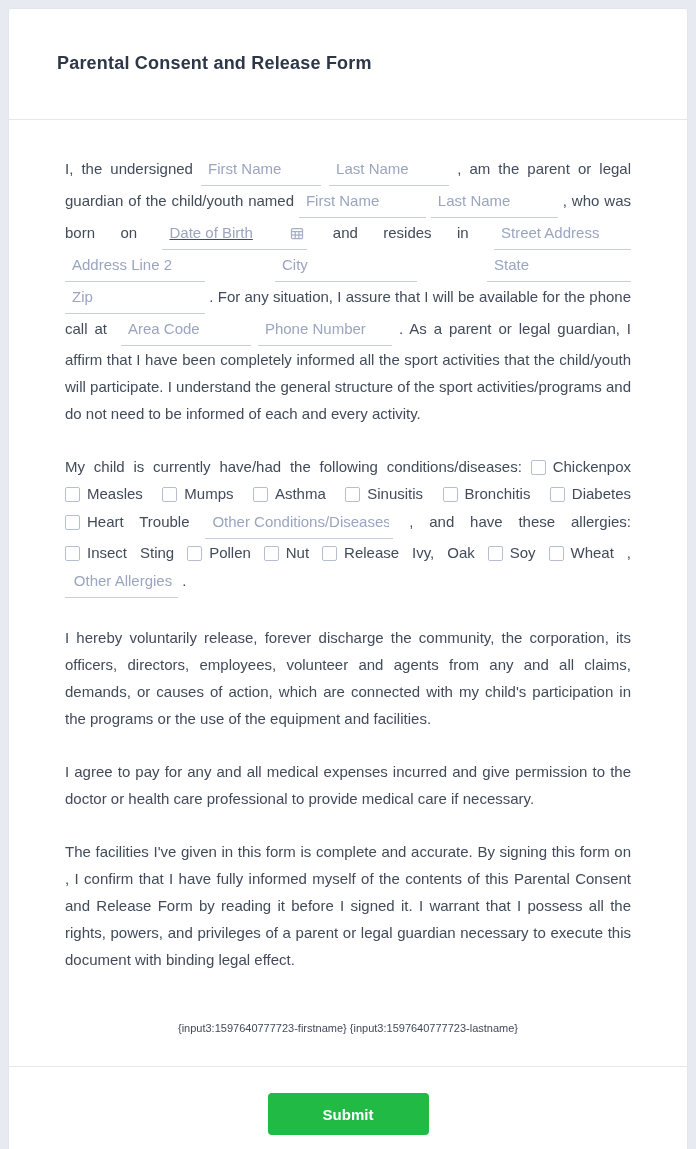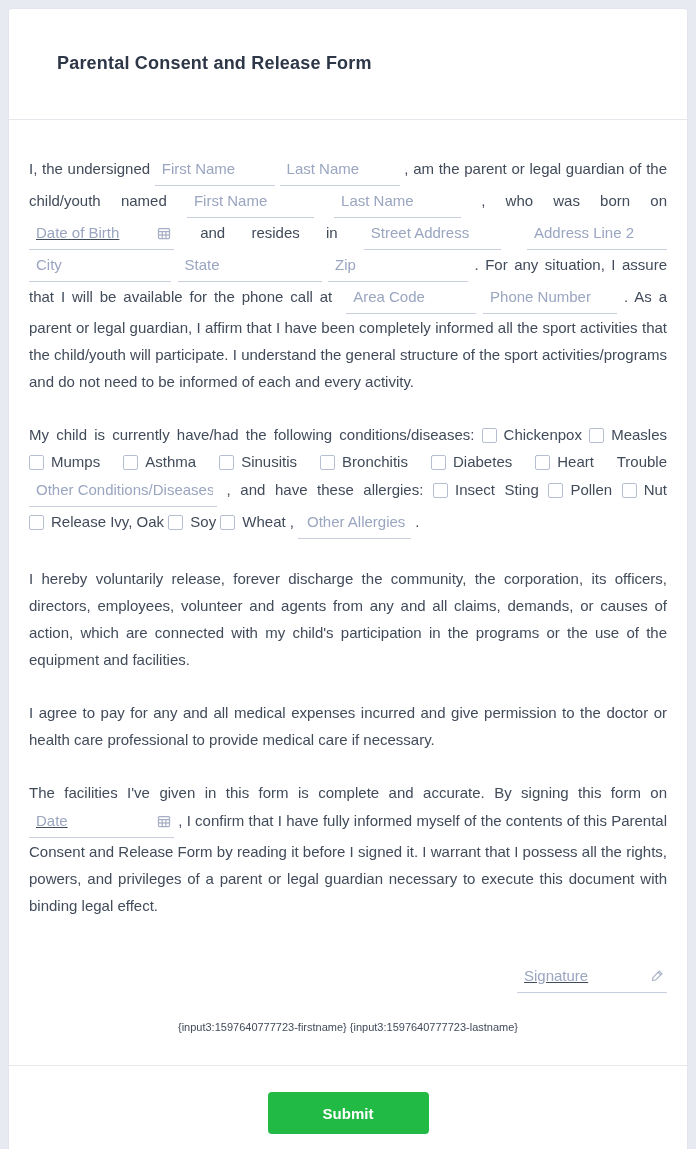--- a/index.html
+++ b/index.html
@@ -37,21 +37,21 @@
     margin: 0;
     font-size: 18px;
     line-height: 32px;
     font-weight: bold;
     color: var(--title);
     letter-spacing: 0.2px;
   }
   .divider { height: 1px; background: var(--divider); width: 100%; flex: none; }
   .content {
     flex: 1;
-    padding: 34px 20px 24px;
+    padding: 34px 56px 24px;
     color: var(--text);
     font-size: 15px;
     line-height: 27px;
   }
   .content p { margin: 0 0 26px; text-align: justify; }
   .content p:last-of-type { margin-bottom: 0; }
 
   input.ufield, .field-wrap {
     font: inherit;
     color: var(--text);
@@ -200,45 +200,24 @@
       <input class="ufield w113" type="text" placeholder="Other Allergies" style="">
       <span>.</span>
     </p>
 
     <p>I hereby voluntarily release, forever discharge the community, the corporation, its officers, directors, employees, volunteer and agents from any and all claims, demands, or causes of action, which are connected with my child's participation in the programs or the use of the equipment and facilities.</p>
 
     <p>I agree to pay for any and all medical expenses incurred and give permission to the doctor or health care professional to provide medical care if necessary.</p>
 
     <p>
       <span>The facilities I've given in this form is complete and accurate. By signing this form on</span>
-      <span class="field-wrap w145">
-          <input type="text" placeholder="Date" style="">
-          <span class="field-icon">
-            <svg width="14" height="14" viewBox="0 0 16 16" fill="none" stroke="currentColor" stroke-width="1.4">
-              <rect x="1.7" y="3" width="12.6" height="11.3" rx="1.2"></rect>
-              <line x1="1.7" y1="6.4" x2="14.3" y2="6.4"></line>
-              <line x1="6" y1="6.4" x2="6" y2="14.3"></line>
-              <line x1="10.2" y1="6.4" x2="10.2" y2="14.3"></line>
-              <line x1="1.7" y1="10.3" x2="14.3" y2="10.3"></line>
-            </svg>
-          </span>
-        </span>
       <span>, I confirm that I have fully informed myself of the contents of this Parental Consent and Release Form by reading it before I signed it. I warrant that I possess all the rights, powers, and privileges of a parent or legal guardian necessary to execute this document with binding legal effect.</span>
     </p>
 
     <div class="signature-block">
-      <span class="field-wrap w150">
-          <input type="text" placeholder="Signature" style="">
-          <span class="field-icon">
-            <svg width="13" height="13" viewBox="0 0 16 16" fill="none" stroke="currentColor" stroke-width="1.4">
-              <path d="M10.2 2.6 L13.4 5.8 L5.6 13.6 L2 14 L2.4 10.4 Z"></path>
-              <line x1="8.8" y1="4" x2="12" y2="7.2"></line>
-            </svg>
-          </span>
-        </span>
       <div class="template-line">{input3:1597640777723-firstname} {input3:1597640777723-lastname}</div>
     </div>
 
   </div>
 
   <div class="divider"></div>
 
   <div class="form-footer">
     <button class="submit-btn">Submit</button>
   </div>

